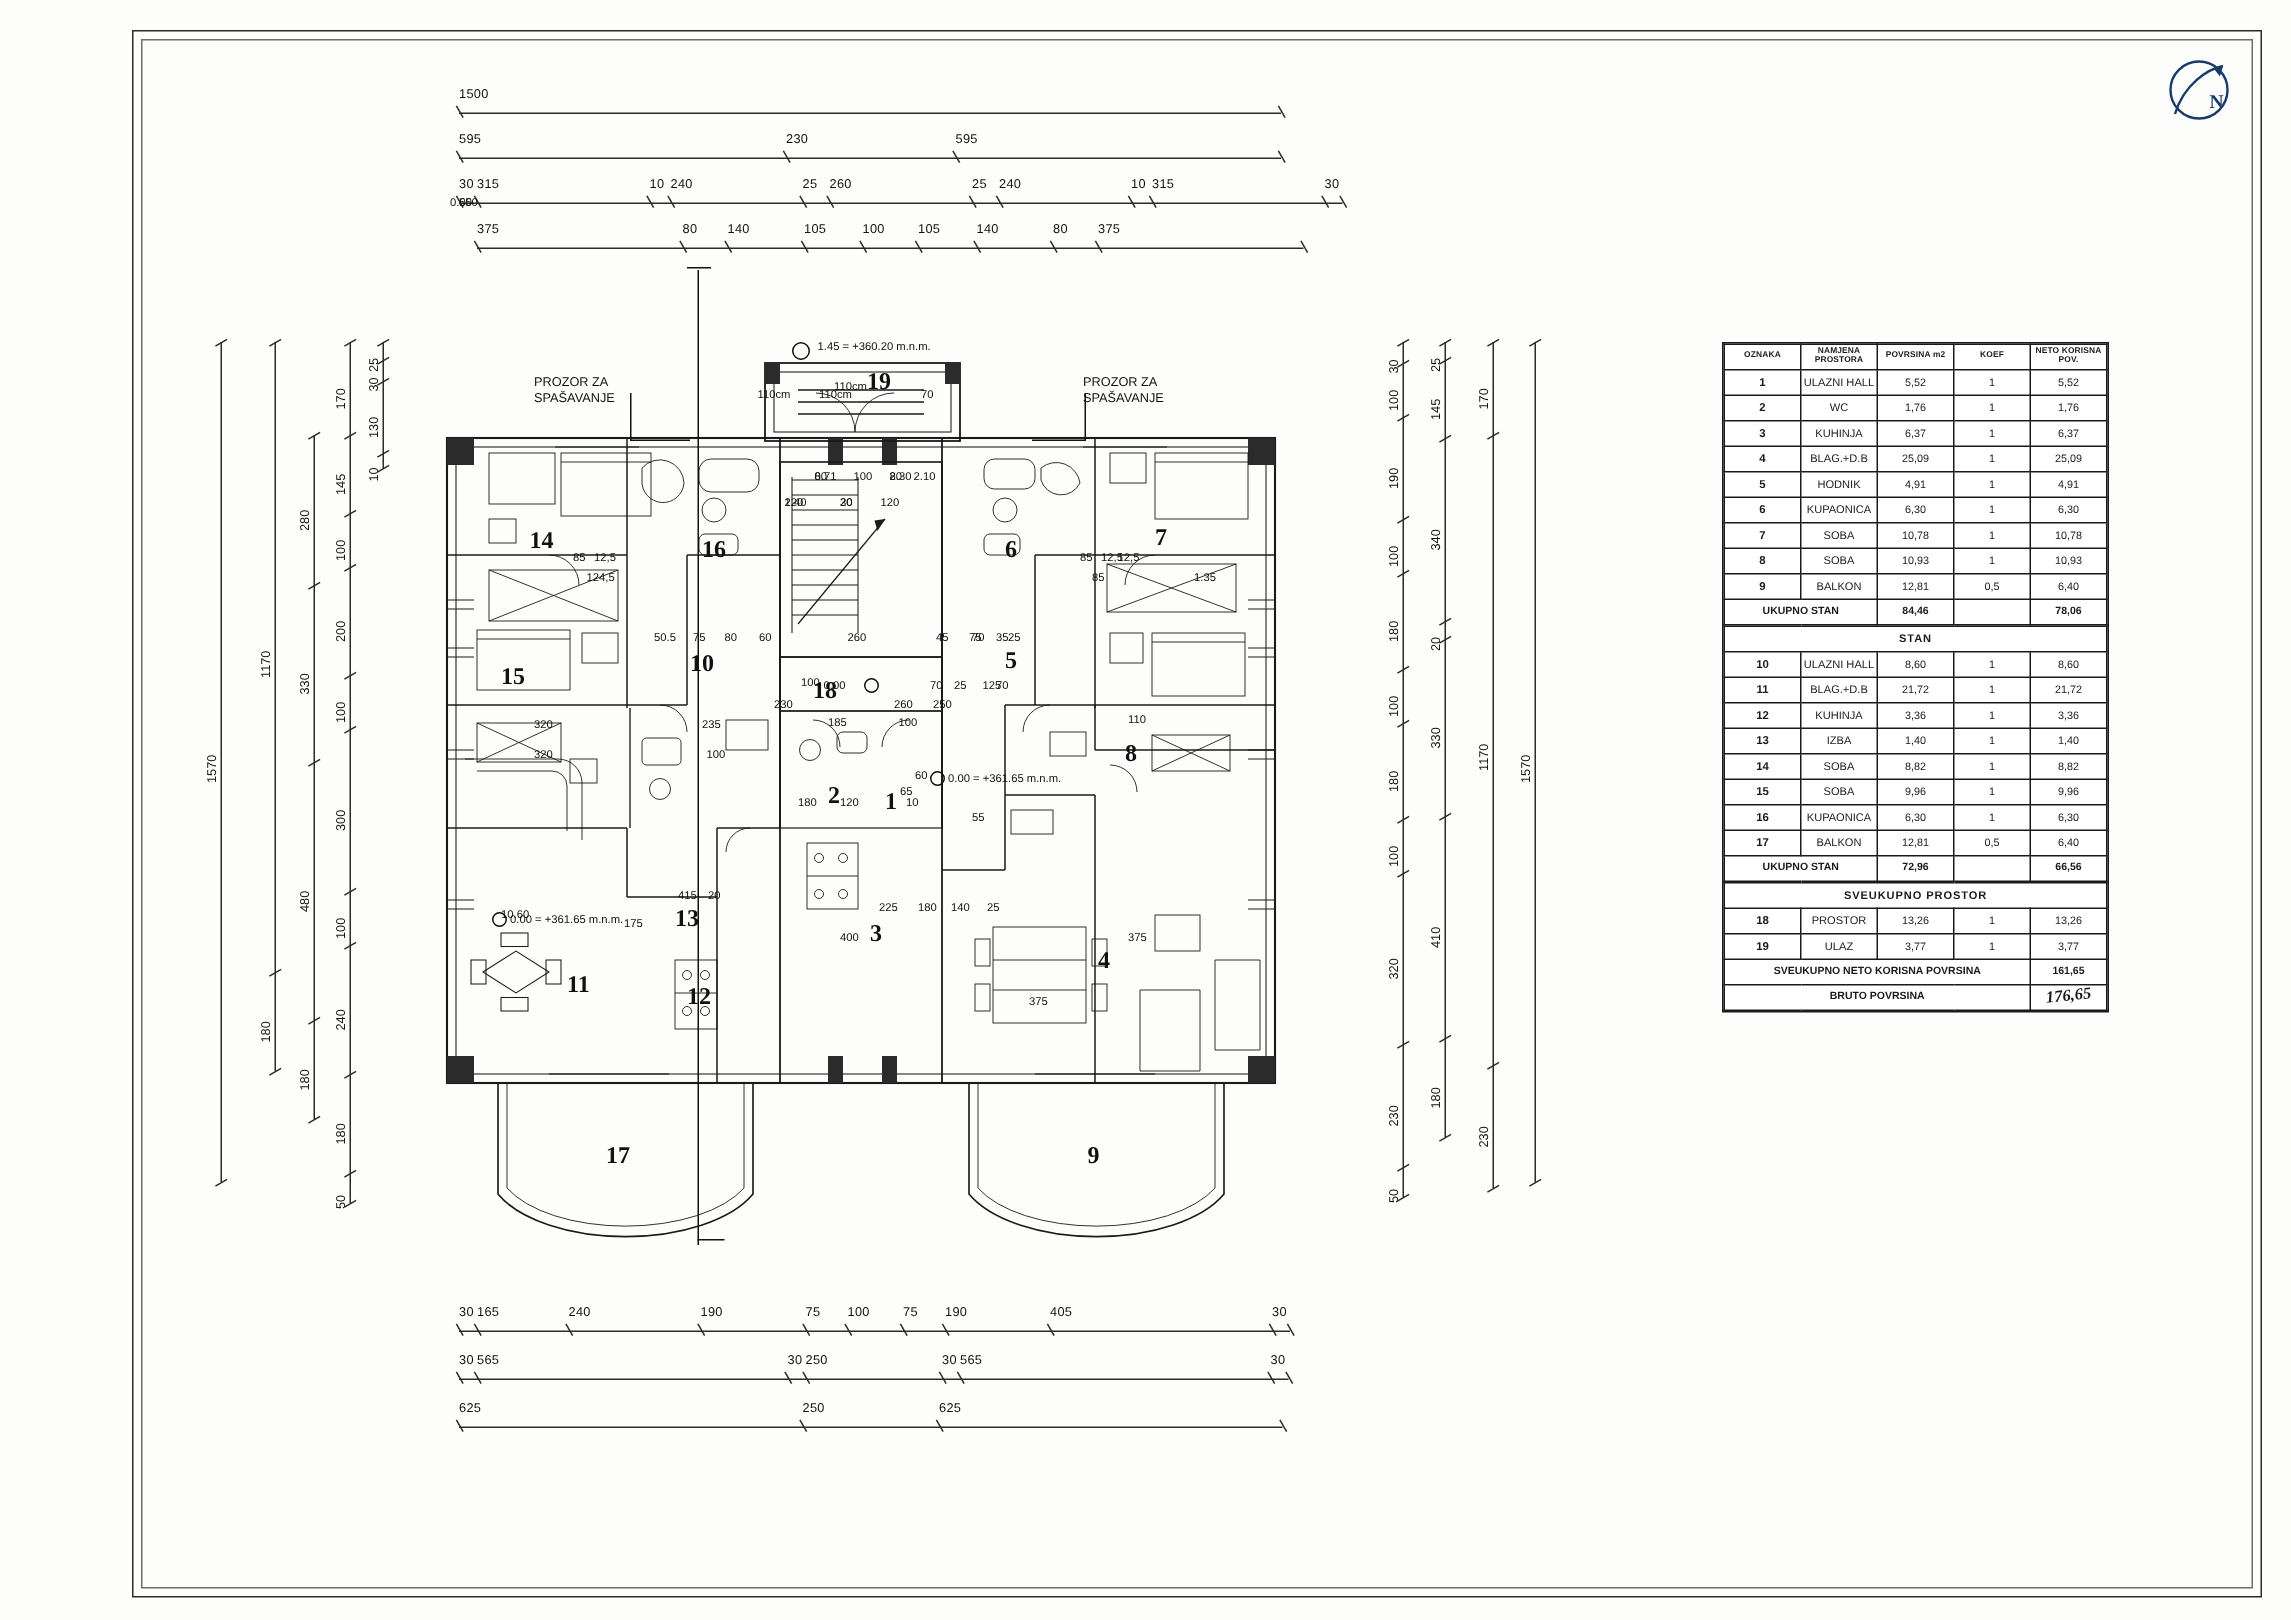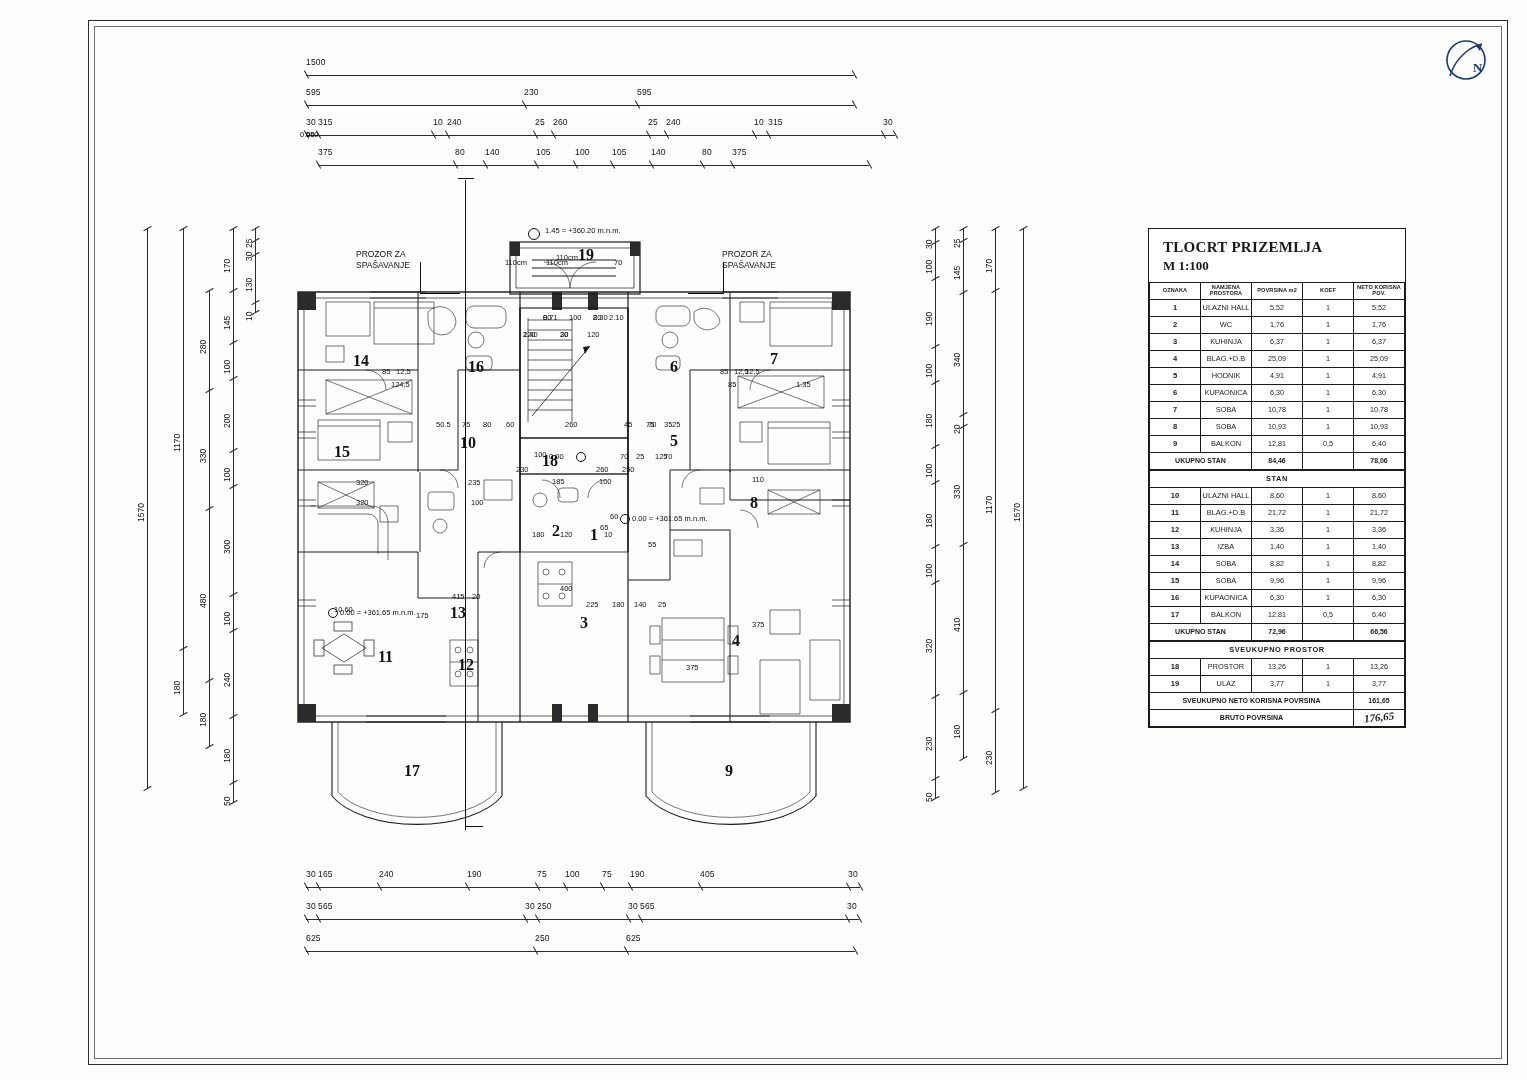--- a/index.html
+++ b/index.html
@@ -708,21 +708,21 @@
       <div class="minitxt" style="left: 546px; top: 258px;">110cm</div>
       <div class="minitxt" style="left: 614px; top: 258px;">70</div>
       <div class="minitxt" style="left: 648px; top: 420px;">70</div>
       <div class="minitxt" style="left: 672px; top: 420px;">25</div>
       <div class="minitxt" style="left: 620px; top: 452px;">70</div>
       <div class="minitxt" style="left: 636px; top: 452px;">25</div>
       <div class="minitxt" style="left: 664px; top: 452px;">70</div>
       <div class="minitxt" style="left: 752px; top: 475px;">110</div>
       <div class="minitxt" style="left: 752px; top: 620px;">375</div>
       <div class="minitxt" style="left: 686px; top: 663px;">375</div>
-      <div class="minitxt" style="left: 560px; top: 584px;">400</div>
+      <div class="minitxt" style="left: 560px; top: 620px;">400</div>
       <div class="minitxt" style="left: 586px; top: 600px;">225</div>
       <div class="minitxt" style="left: 612px; top: 600px;">180</div>
       <div class="minitxt" style="left: 634px; top: 600px;">140</div>
       <div class="minitxt" style="left: 658px; top: 600px;">25</div>
       <div class="minitxt" style="left: 532px; top: 530px;">180</div>
       <div class="minitxt" style="left: 560px; top: 530px;">120</div>
       <div class="minitxt" style="left: 604px; top: 530px;">10</div>
       <div class="minitxt" style="left: 648px; top: 540px;">55</div>
       <div class="minitxt" style="left: 516px; top: 465px;">230</div>
       <div class="minitxt" style="left: 596px; top: 465px;">260</div>
@@ -735,24 +735,20 @@
       <div class="minitxt" style="left: 306px; top: 130px;">550</div>
       <div class="minitxt" style="left: 543px; top: 313px;">0.71</div>
       <div class="minitxt" style="left: 569px; top: 313px; padding-left: 40px;">2.10</div>
       <div class="minitxt" style="left: 593px; top: 313px;">2.30</div>
       <div class="minitxt" style="left: 523px; top: 330px;">2.40</div>
       <div class="minitxt" style="left: 560px; top: 330px;">30</div>
     </div>
 
 
   <div id="legend">
-    <div class="title">
-      <div class="t1">TLOCRT PRIZEMLJA</div>
-      <div class="t2">M 1:100</div>
-    </div>
     <table class="tbl">
       <thead>
         <tr>
           <th>OZNAKA</th>
           <th>NAMJENA PROSTORA</th>
           <th>POVRSINA m2</th>
           <th>KOEF</th>
           <th>NETO KORISNA POV.</th>
         </tr>
       </thead>

